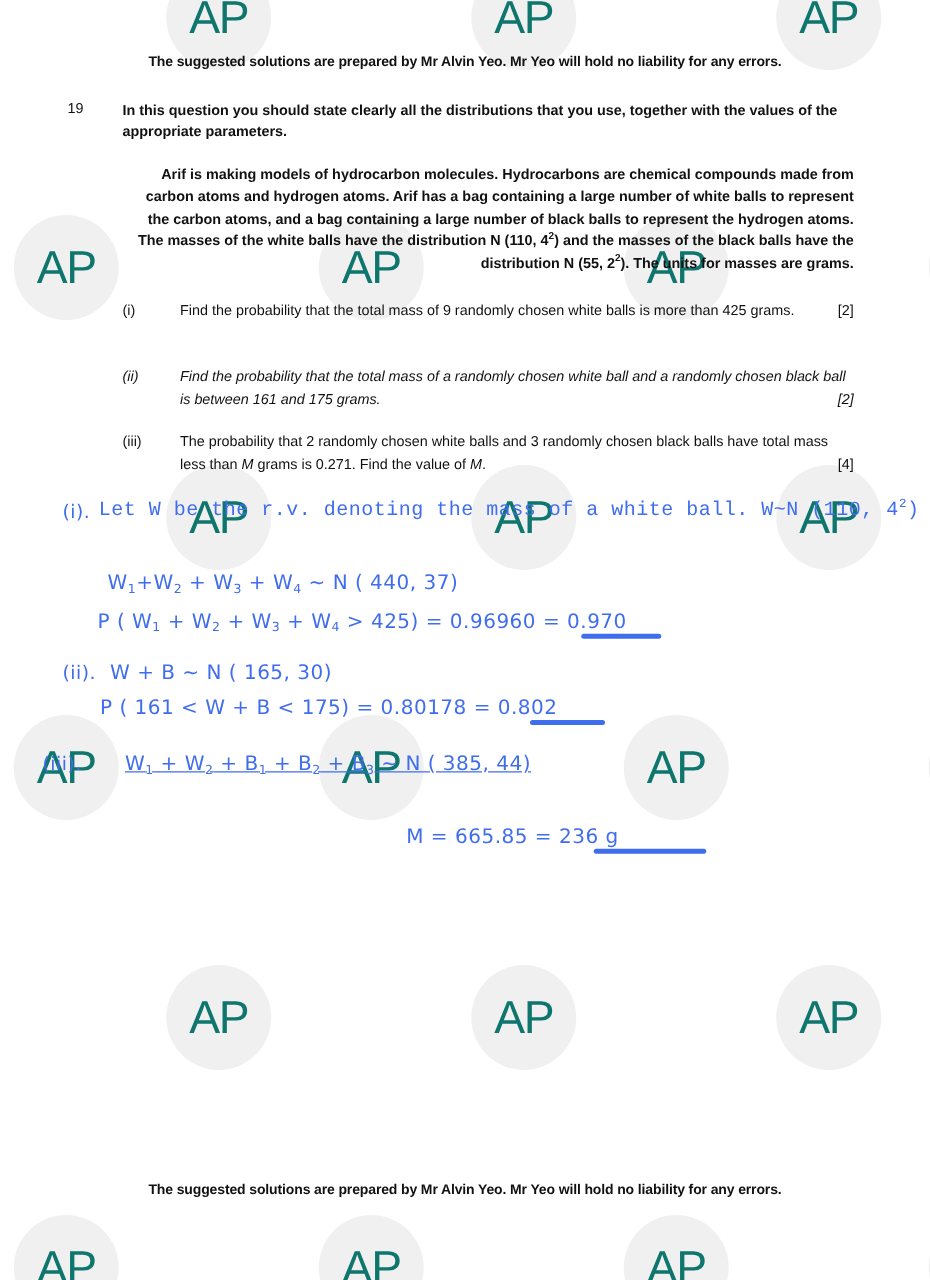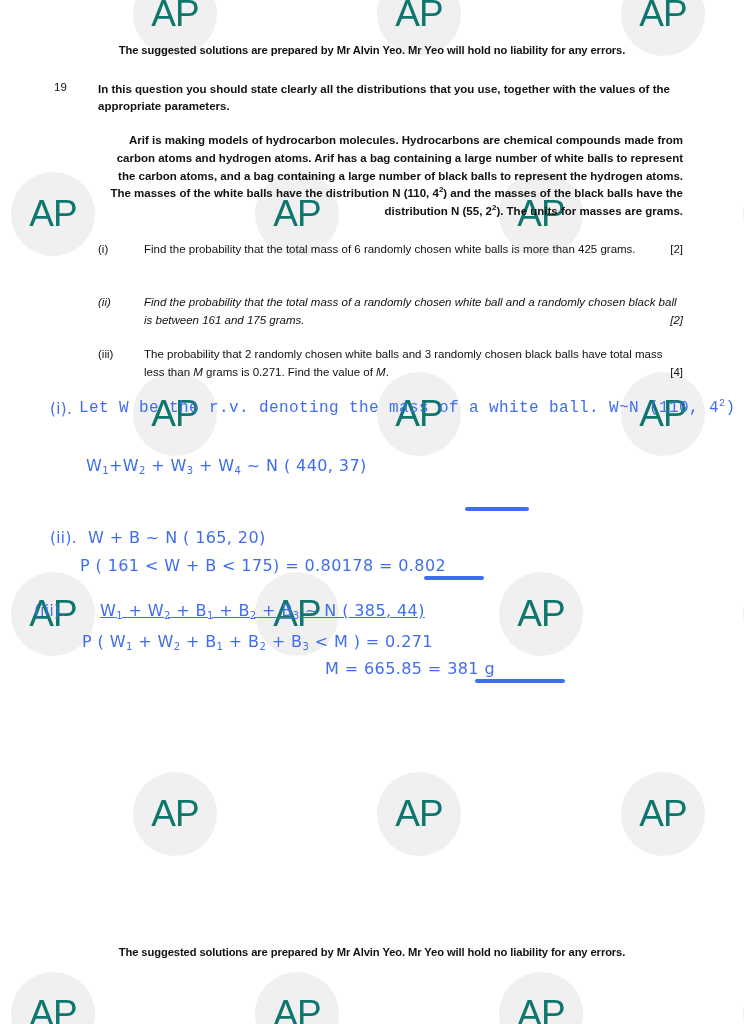--- a/index.html
+++ b/index.html
@@ -241,21 +241,21 @@
 
     <div class="instruction">In this question you should state clearly all the distributions that you use, together with the values of the appropriate parameters.</div>
 
     <div class="stem">
       <span>Arif is making models of hydrocarbon molecules. Hydrocarbons are chemical compounds made from carbon atoms and hydrogen atoms. Arif has a bag containing a large number of white balls to represent the carbon atoms, and a bag containing a large number of black balls to represent the hydrogen atoms. The masses of the white balls have the distribution N (110, 4</span><sup>2</sup><span>) and the masses of the black balls have the distribution N (55, 2</span><sup>2</sup><span>). The units for masses are grams.</span>
     </div>
 
     <div class="part part-1">
       <span class="part-label">(i)</span>
       <div class="part-body">
-        <span class="part-text">Find the probability that the total mass of 6 randomly chosen white balls is more than 425 grams.</span>
+        <span class="part-text">Find the probability that the total mass of 9 randomly chosen white balls is more than 425 grams.</span>
         <span class="marks">[2]</span>
       </div>
     </div>
 
     <div class="part part-2">
       <span class="part-label">(ii)</span>
       <div class="part-body">
         <span class="part-text">Find the probability that the total mass of a randomly chosen white ball and a randomly chosen black ball is between 161 and 175 grams.</span>
         <span class="marks">[2]</span>
       </div>
@@ -274,32 +274,32 @@
 
   <div id="handwriting">
 
     <div class="hw" style="left:50px; top:400px; font-size:15px;">(i).</div>
 
     <div class="hw" style="left:79px; top:399px;font-family:Liberation Mono, monospace;"><span>Let W be the r.v. denoting the mass of a  white ball. W~N (110, 4</span><sup>2</sup><span>)</span></div>
 
 
     <div class="hw" style="left:86px; top:456px;"><span>W</span><sub>1</sub><span>+W</span><sub>2</sub><span> + W</span><sub>3</sub><span> + W</span><sub>4</sub><span>  ~ N ( 440, 37)</span></div>
 
+    <div class="hw" style="left:78px; top:487px;"><span>P ( W</span><sub>1</sub><span> + W</span><sub>2</sub><span> + W</span><sub>3</sub><span> + W</span><sub>4</sub><span>  &gt;  425) =  0.96960  = </span><span>0.970</span></div>
     <div class="underline-bar" style="left:465px; top:507px; width:64px;"></div>
 
     <div class="hw" style="left:50px; top:529px; font-size:15px;">(ii).</div>
 
-    <div class="hw" style="left:88px; top:528px;">W + B  ~ N ( 165, 20)</div>
+    <div class="hw" style="left:88px; top:528px;">W + B  ~ N ( 165, 30)</div>
 
     <div class="hw" style="left:80px; top:556px;"><span>P ( 161 &lt;  W + B &lt; 175)  =  0.80178 = </span><span>0.802</span></div>
     <div class="underline-bar" style="left:424px; top:576px; width:60px;"></div>
 
     <div class="hw" style="left:34px; top:602px; font-size:15px;">(iii).</div>
 
     <div class="hw" style="left:100px; top:601px;text-decoration:underline;"><span>W</span><sub>1</sub><span> + W</span><sub>2</sub><span> + B</span><sub>1</sub><span> + B</span><sub>2</sub><span> + B</span><sub>3</sub><span>  ~ N ( 385, 44)</span></div>
 
-    <div class="hw" style="left:82px; top:632px;"><span>P ( W</span><sub>1</sub><span> + W</span><sub>2</sub><span> + B</span><sub>1</sub><span> + B</span><sub>2</sub><span> + B</span><sub>3</sub><span>  &lt;  M )  =  0.271</span></div>
-
-    <div class="hw" style="left:325px; top:659px;"><span>M = 665.85  = </span><span>381 g</span></div>
+
+    <div class="hw" style="left:325px; top:659px;"><span>M = 665.85  = </span><span>236 g</span></div>
     <div class="underline-bar" style="left:475px; top:679px; width:90px;"></div>
 
   </div>
 </div>
 
 </body></html>

